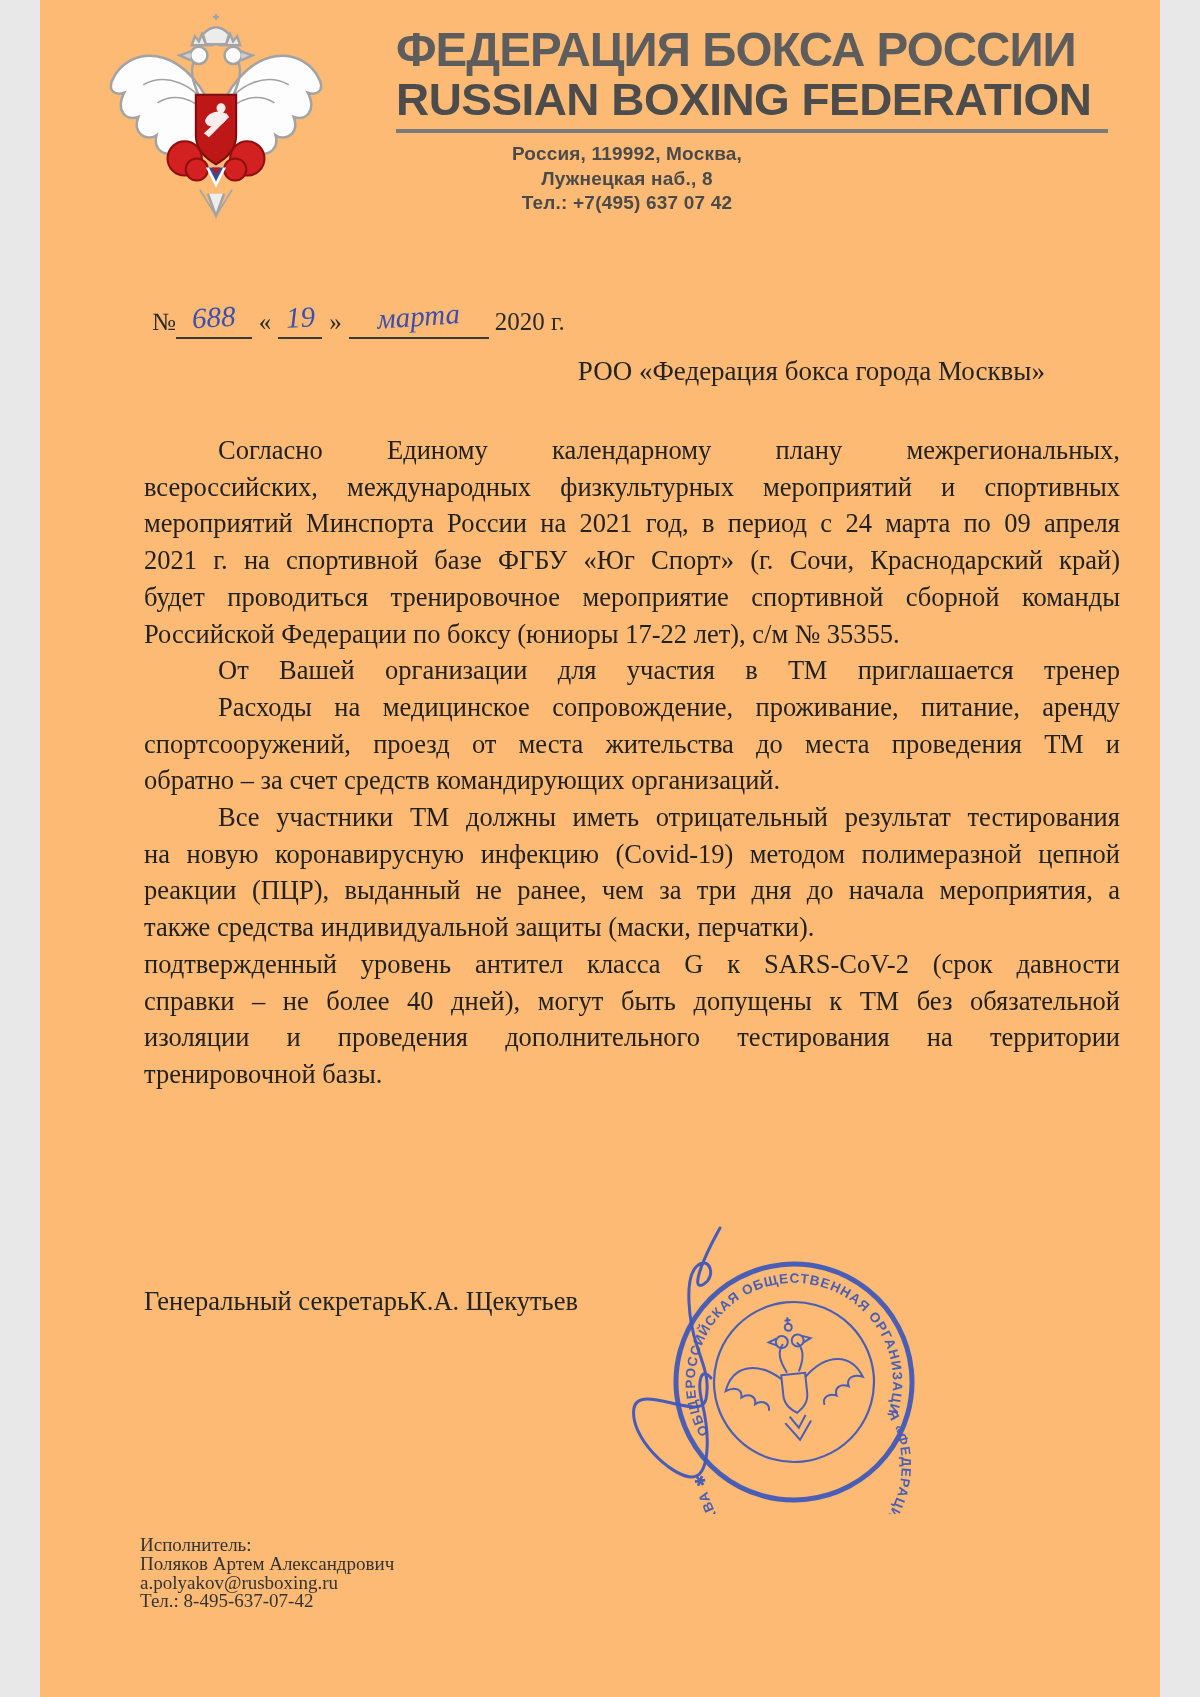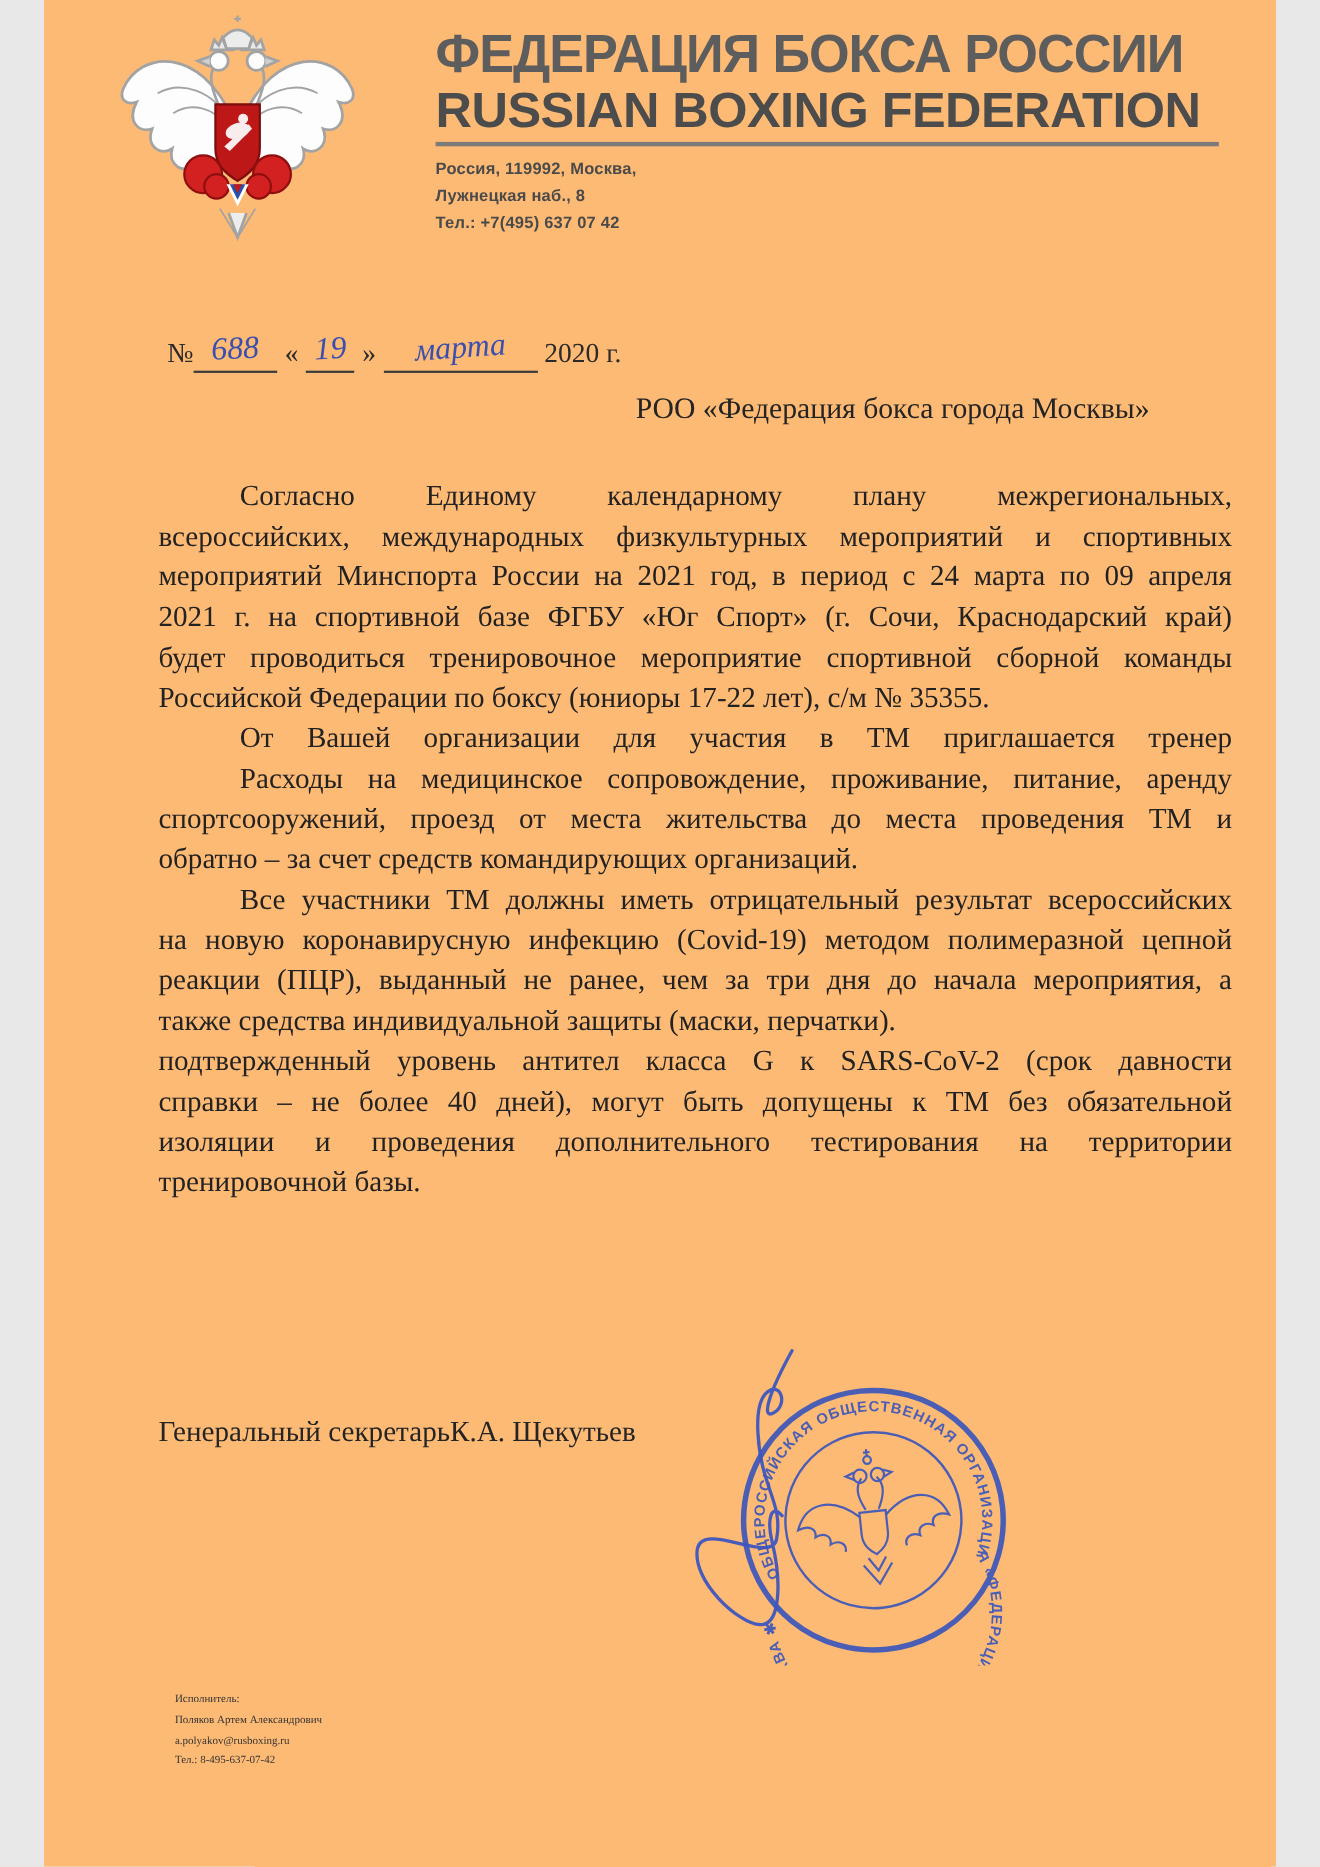--- a/index.html
+++ b/index.html
@@ -10,21 +10,21 @@
   .emblem{position:absolute;left:58px;top:10px;width:236px;height:214px;}
   .head-text{position:absolute;left:356px;top:24px;width:716px;}
   .title-ru{font-family:"Liberation Sans",sans-serif;font-weight:bold;font-size:49px;
             letter-spacing:-1px;color:#5d5d5d;line-height:1.04;white-space:nowrap;
             transform:scaleX(.97);transform-origin:left;}
   .title-en{font-family:"Liberation Sans",sans-serif;font-weight:bold;font-size:45px;
             letter-spacing:-.5px;color:#4c4c4c;line-height:1.1;white-space:nowrap;
             transform:scaleX(1.02);transform-origin:left;}
   .rule{height:4px;background:#7b7b7b;width:712px;margin-top:5px;}
   .addr-row{display:flex;margin-top:9px;font-family:"Liberation Sans",sans-serif;
-            font-size:15px;line-height:24.5px;color:#4a4a4a;font-weight:bold;letter-spacing:.2px;}
+            font-size:19px;line-height:24.5px;color:#4a4a4a;font-weight:bold;letter-spacing:.2px;text-align:center;}
   .addr-col1{flex:0 0 462px;}
   .addr-col2{flex:1;}
 
   
   .ref{position:absolute;left:112px;top:304px;display:flex;align-items:baseline;
        font-size:25px;color:#2a2a2a;}
   .slot{border-bottom:2px solid #3a3a3a;text-align:center;}
   .slot1{width:76px;} .slot2{width:44px;} .slot3{width:140px;}
   .hand{font-style:italic;color:#3b4fae;font-size:29px;display:inline-block;
         transform:translateY(-3px) rotate(-3deg);}
@@ -40,21 +40,21 @@
   .bl.last{text-align-last:left;}
   .bl.ind{text-indent:74px;}
 
   
   .sig-row{position:absolute;left:104px;top:1286px;width:978px;display:flex;
            font-size:26.5px;color:#242424;}
   .stamp{position:absolute;left:622px;top:1250px;width:264px;height:264px;opacity:.92;}
   .ink{position:absolute;left:545px;top:1140px;width:230px;height:360px;}
 
   
-  .footer{position:absolute;left:119px;top:1536px;font-size:10px;line-height:18.8px;color:#333;}
+  .footer{position:absolute;left:100px;top:1536px;font-size:19px;line-height:18.8px;color:#333;}
 </style>
 </head>
 <body>
 
 <div class="page">
 
   <svg class="emblem" viewBox="0 0 232 212">
     <g stroke="#a3a3a3" stroke-width="2.5" fill="#fdfdfd">
 
       <g id="wingL">
@@ -131,21 +131,21 @@
     <div class="bl ind">Согласно Единому календарному плану межрегиональных,</div>
     <div class="bl">всероссийских, международных физкультурных мероприятий и спортивных</div>
     <div class="bl">мероприятий Минспорта России на 2021 год, в период с 24 марта по 09 апреля</div>
     <div class="bl">2021 г. на спортивной базе ФГБУ «Юг Спорт» (г. Сочи, Краснодарский край)</div>
     <div class="bl">будет проводиться тренировочное мероприятие спортивной сборной команды</div>
     <div class="bl last">Российской Федерации по боксу (юниоры 17-22 лет), с/м № 35355.</div>
     <div class="bl ind">От Вашей организации для участия в ТМ приглашается тренер</div>
     <div class="bl ind">Расходы на медицинское сопровождение, проживание, питание, аренду</div>
     <div class="bl">спортсооружений, проезд от места жительства до места проведения ТМ и</div>
     <div class="bl last">обратно – за счет средств командирующих организаций.</div>
-    <div class="bl ind">Все участники ТМ должны иметь отрицательный результат всероссийских</div>
+    <div class="bl ind">Все участники ТМ должны иметь отрицательный результат тестирования</div>
     <div class="bl">на новую коронавирусную инфекцию (Covid-19) методом полимеразной цепной</div>
     <div class="bl">реакции (ПЦР), выданный не ранее, чем за три дня до начала мероприятия, а</div>
     <div class="bl last">также средства индивидуальной защиты (маски, перчатки).</div>
     <div class="bl">подтвержденный уровень антител класса G к SARS-CoV-2 (срок давности</div>
     <div class="bl">справки – не более 40 дней), могут быть допущены к ТМ без обязательной</div>
     <div class="bl">изоляции и проведения дополнительного тестирования на территории</div>
     <div class="bl last">тренировочной базы.</div>
   </div>
 
   <div class="sig-row">

